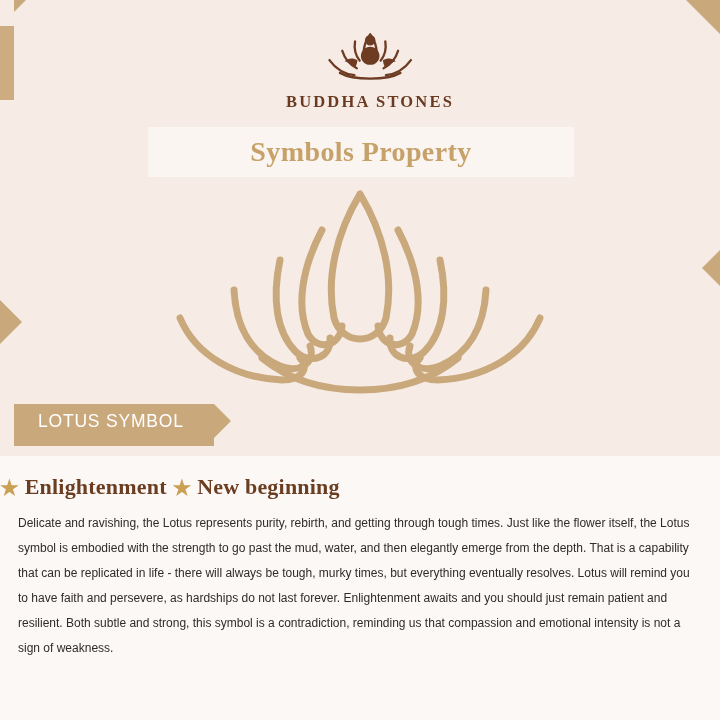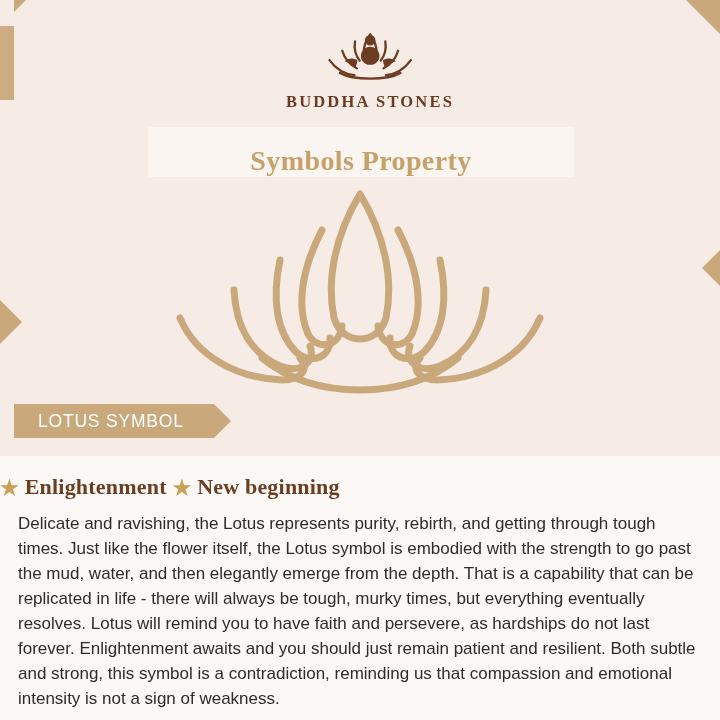--- a/index.html
+++ b/index.html
@@ -85,21 +85,21 @@
 
   
   .title-plate {
     position: absolute;
     top: 127px;
     left: 148px;
     width: 426px;
     height: 50px;
     background: #fbf5f1;
     display: flex;
-    align-items: flex-end;
+    align-items: center;
     justify-content: center;
   }
   .title-plate .title-text {
     font-family: "Liberation Serif", serif;
     font-weight: bold;
     font-size: 28px;
     color: #c6a169;
     letter-spacing: 0.4px;
   }
 
@@ -115,21 +115,21 @@
     justify-content: center;
   }
 
   
   .ribbon {
     position: absolute;
     top: 404px;
     left: 14px;
     height: 34px;
     background: #c9a87c;
-    padding: 0 30px 0 24px;
+    padding: 0 30px 8px 24px;
     display: flex;
     align-items: center;
     color: #ffffff;
     font-size: 17.5px;
     letter-spacing: 0.8px;
   }
   .ribbon:after {
     content: "";
     position: absolute;
     right: -17px;
@@ -158,21 +158,21 @@
     color: #6b3e22;
     letter-spacing: 0.2px;
   }
   .panel-heading .star {
     color: #c9a054;
     font-size: 21px;
     vertical-align: -1px;
   }
   .panel-body {
     margin: 10px 18px 0 18px;
-    font-size: 17px;
+    font-size: 12px;
     line-height: 25px;
     color: #2f2b28;
     text-align: left;
   }
 </style>
 </head>
 <body>
 
 <div class="page">
 

